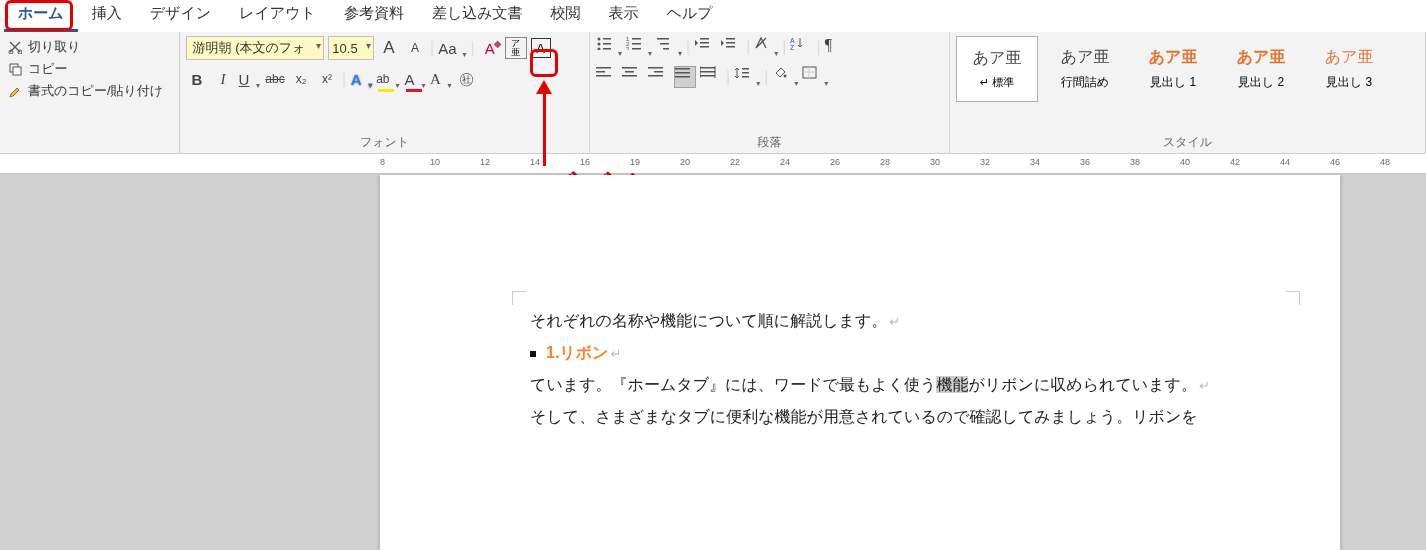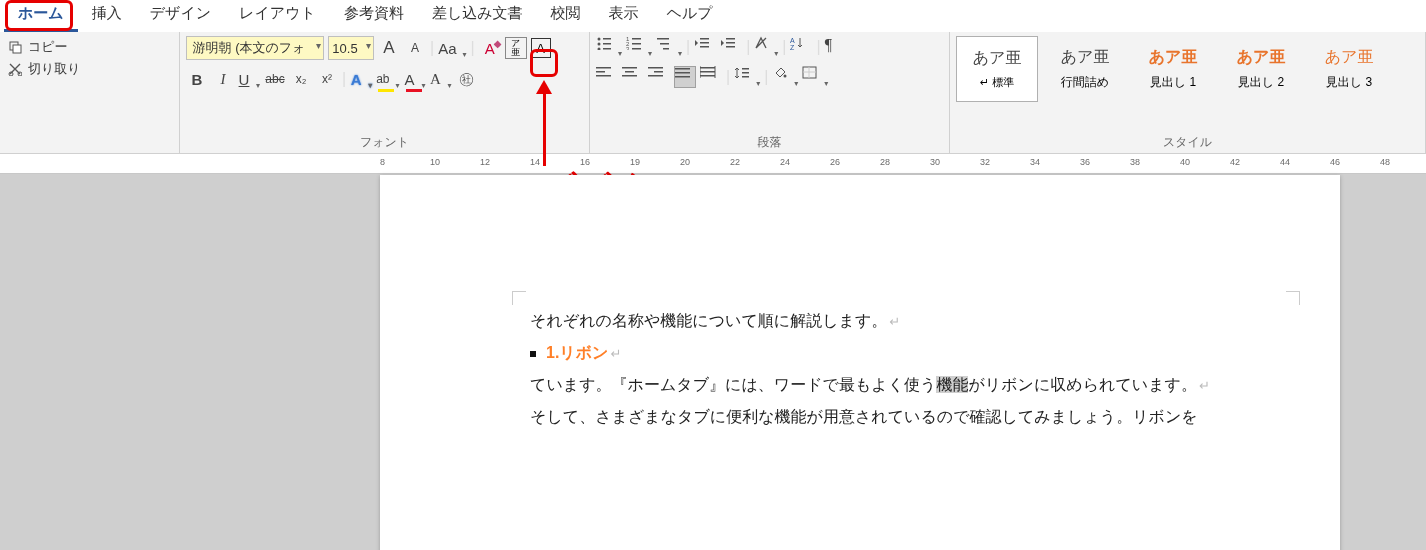--- a/index.html
+++ b/index.html
@@ -63,32 +63,38 @@
   <div class="tab">ヘルプ</div>
 </div>
 <div class="tab-hl home"></div>
 
 <div class="ribbon">
 
   <div class="group" style="width:180px">
     <div>
       <div class="clip-item">
         <svg width="14" height="14">
-            <rect x="2" y="2" width="8" height="8" fill="none" stroke="#555"></rect>
-            <rect x="5" y="5" width="8" height="8" fill="#fff" stroke="#555"></rect>
-          </svg>
-        <span>コピー</span>
-      </div>
-      <div class="clip-item">
-        <svg width="14" height="14">
             <path d="M2 2l10 10M12 2L2 12" stroke="#555" stroke-width="1.4" fill="none"></path>
             <circle cx="3" cy="12" r="2" fill="none" stroke="#555"></circle>
             <circle cx="12" cy="12" r="2" fill="none" stroke="#555"></circle>
           </svg>
         <span>切り取り</span>
+      </div>
+      <div class="clip-item">
+        <svg width="14" height="14">
+            <rect x="2" y="2" width="8" height="8" fill="none" stroke="#555"></rect>
+            <rect x="5" y="5" width="8" height="8" fill="#fff" stroke="#555"></rect>
+          </svg>
+        <span>コピー</span>
+      </div>
+      <div class="clip-item">
+        <svg width="14" height="14">
+            <path d="M3 10l6-6 2 2-6 6-3 1z" fill="#f4b94a" stroke="#a07020"></path>
+          </svg>
+        <span>書式のコピー/貼り付け</span>
       </div>
     </div>
   </div>
 
   <div class="group" style="width:410px">
     <div>
       <div class="font-row" style="margin-bottom:8px">
         <div class="selbox" style="width:138px">游明朝 (本文のフォ</div>
         <div class="selbox" style="width:46px">10.5</div>
         <span class="btn" style="font-size:17px">A</span>

